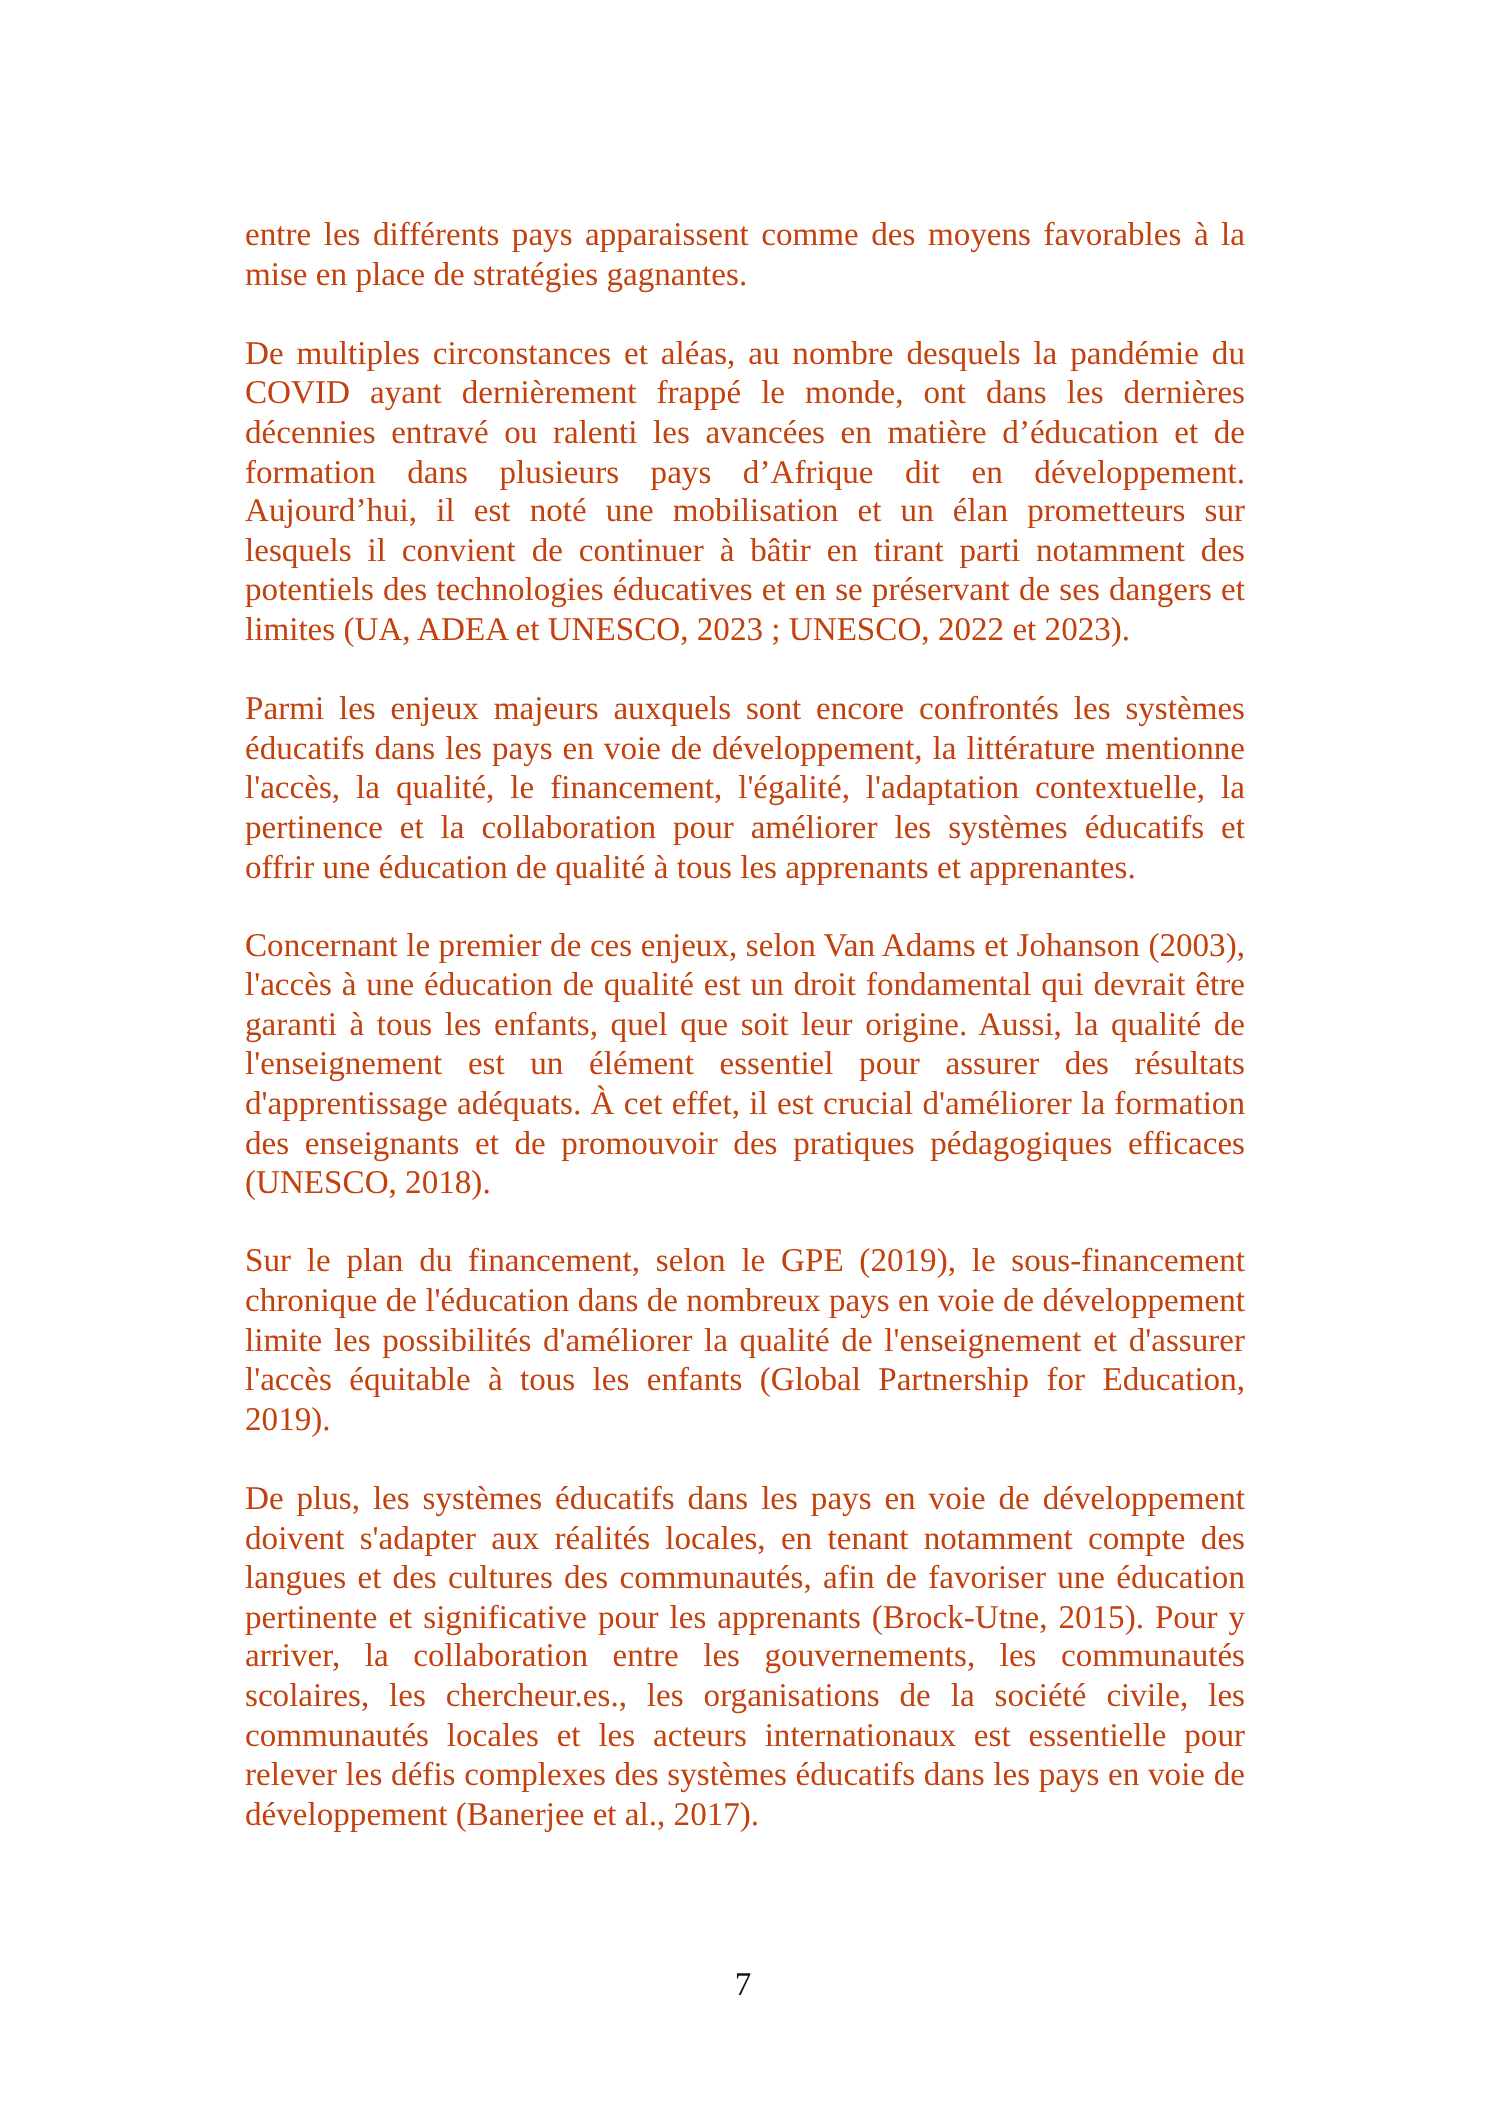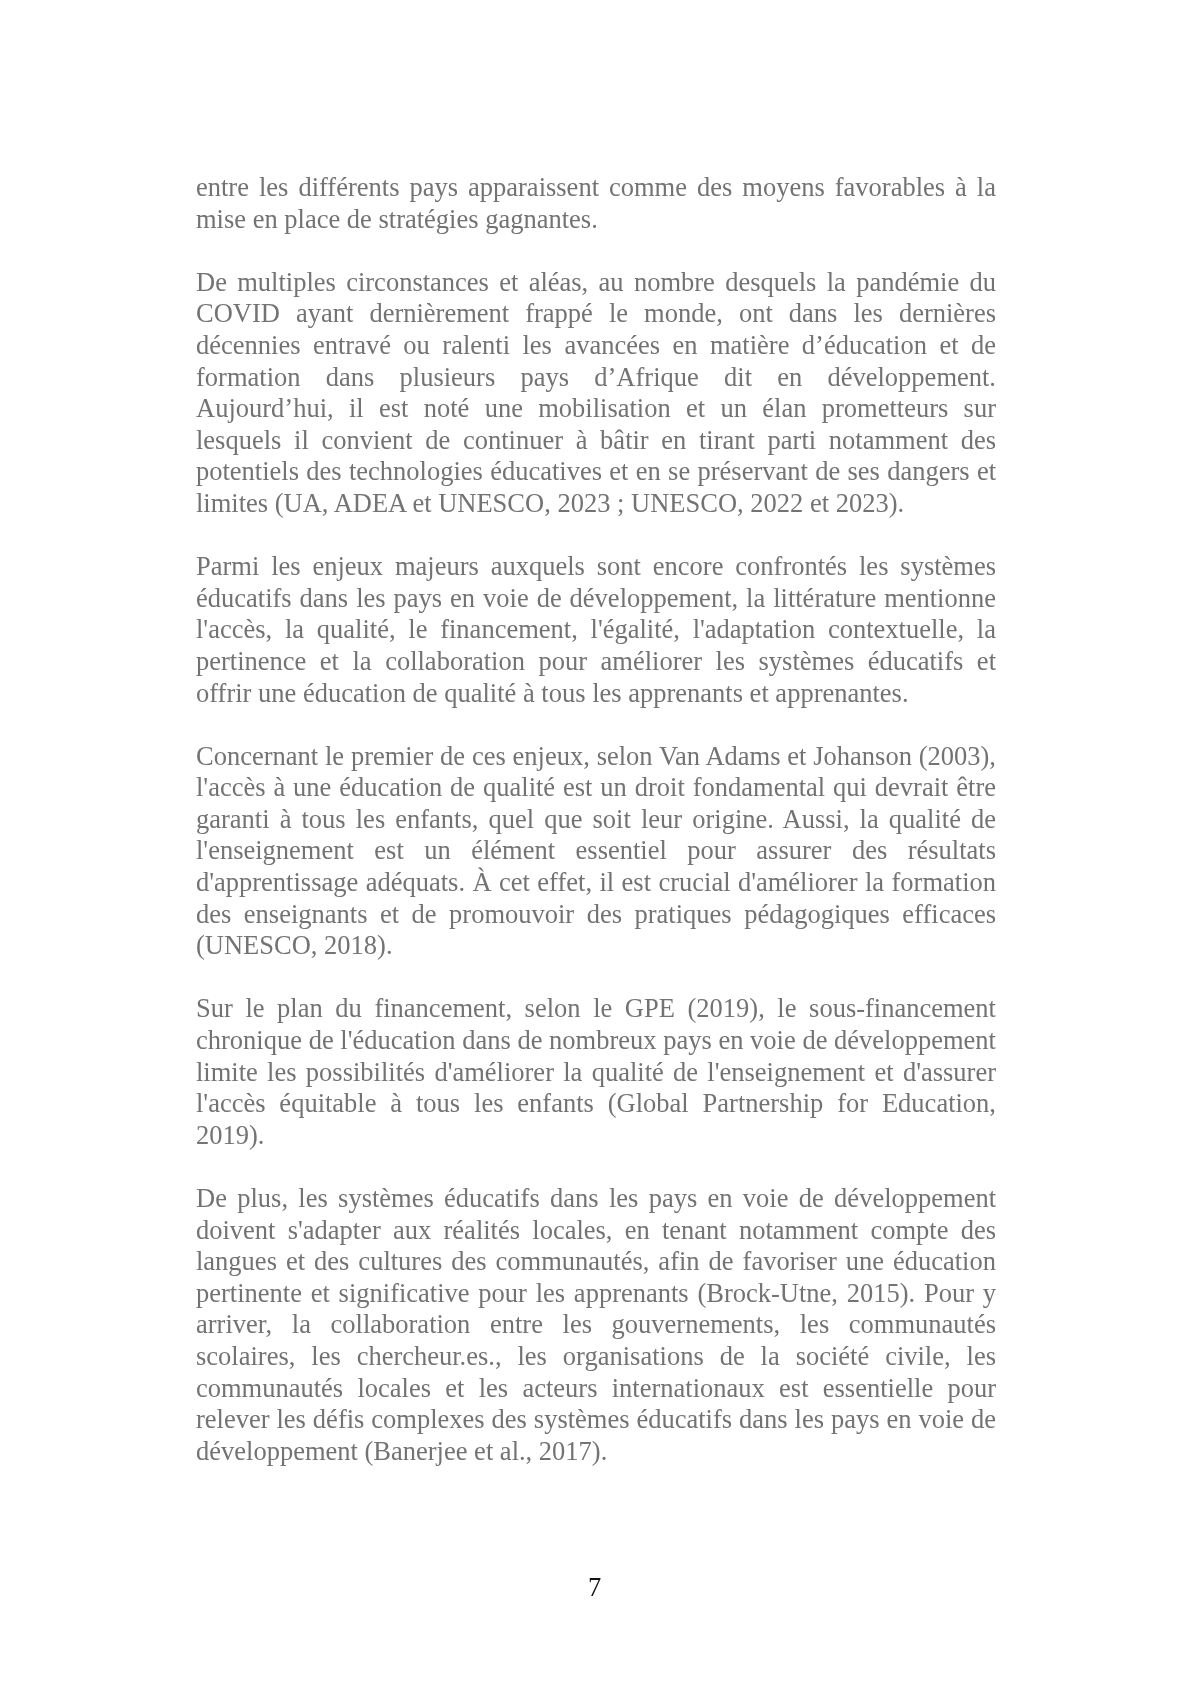--- a/index.html
+++ b/index.html
@@ -5,21 +5,21 @@
   html, body { margin: 0; padding: 0; background: #ffffff; }
   body { width: 1189px; height: 1683px; position: relative; overflow: hidden; }
   .page {
     position: absolute;
     left: 196px;
     top: 172px;
     width: 800px;
     font-family: "Liberation Serif", "DejaVu Serif", serif;
     font-size: 26.5px;
     line-height: 31.6px;
-    color: #737373;
+    color: #c2410c;
   }
   .page p {
     margin: 0 0 31.6px 0;
     text-align: justify;
     text-align-last: left;
   }
   .page-number {
     position: absolute;
     left: 0;
     width: 1189px;

